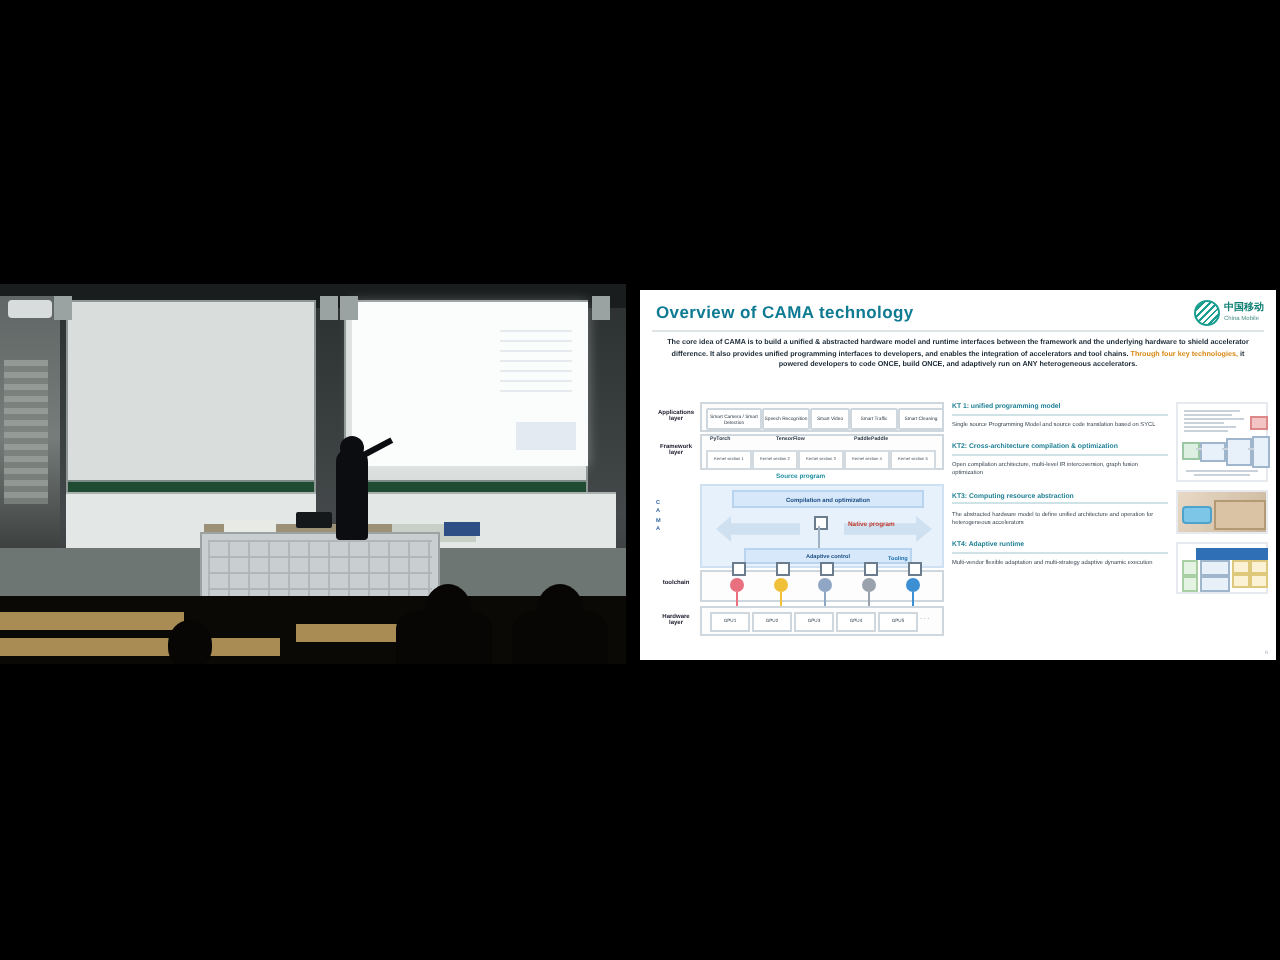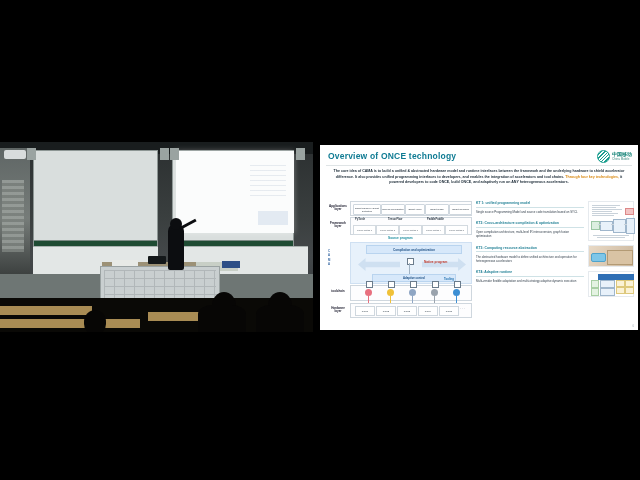--- a/index.html
+++ b/index.html
@@ -154,21 +154,21 @@
     <div class="bench" style="left:148px;top:170px;width:70px;"></div>
     <div class="head-sil" style="left:84px;top:168px;width:22px;height:24px;"></div>
     <div class="head-sil" style="left:212px;top:150px;width:24px;height:28px;"></div>
     <div class="head-sil" style="left:198px;top:163px;width:48px;height:30px;border-radius:30% 30% 0 0;"></div>
     <div class="head-sil" style="left:268px;top:150px;width:24px;height:28px;"></div>
     <div class="head-sil" style="left:256px;top:163px;width:48px;height:30px;border-radius:30% 30% 0 0;"></div>
   </div>
 
   <div class="slide">
 
-    <div class="slide-title">Overview of ONCE technology</div>
+    <div class="slide-title">Overview of CAMA technology</div>
 
     <div class="logo">
       <div class="mark"></div>
       <div>
         <div class="cn">中国移动</div>
         <div class="en">China Mobile</div>
       </div>
     </div>
     <div class="rule"></div>
 

